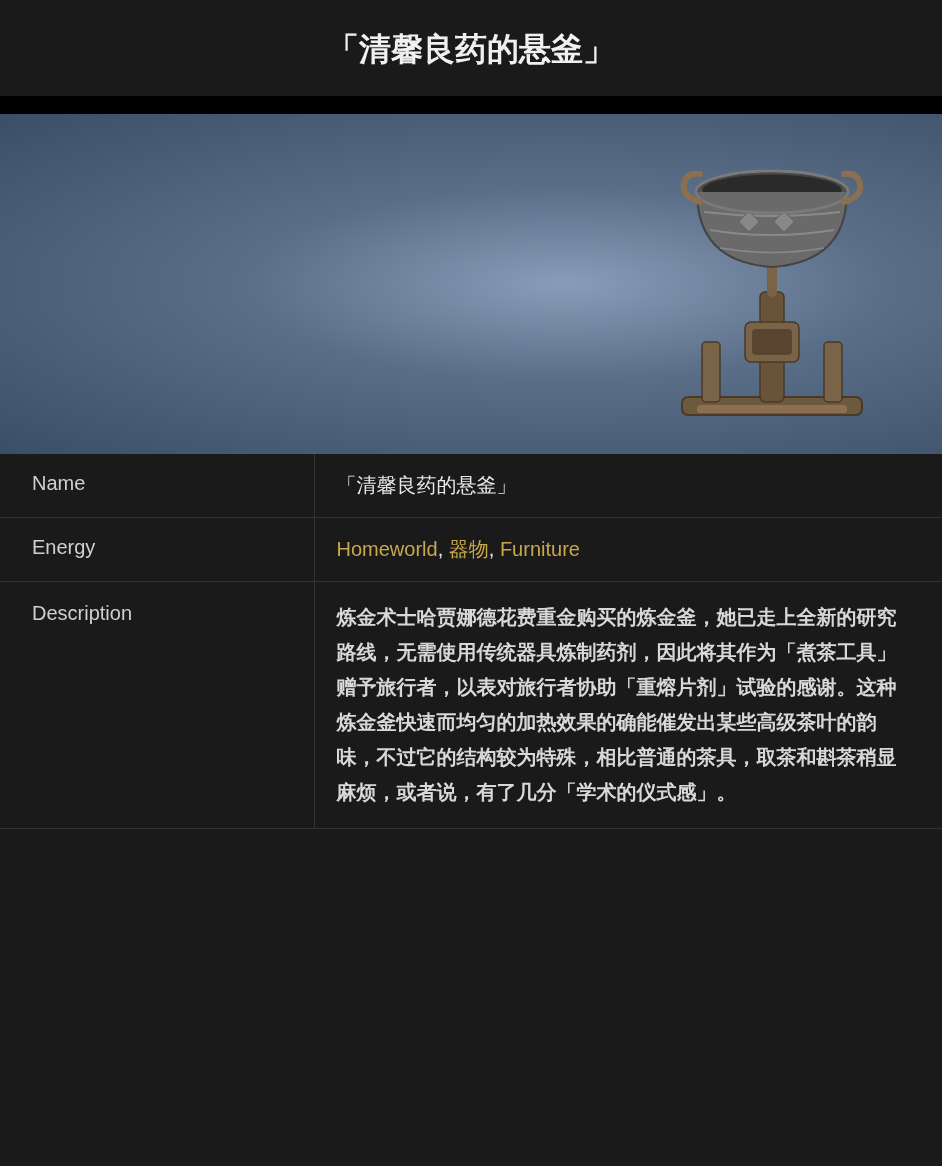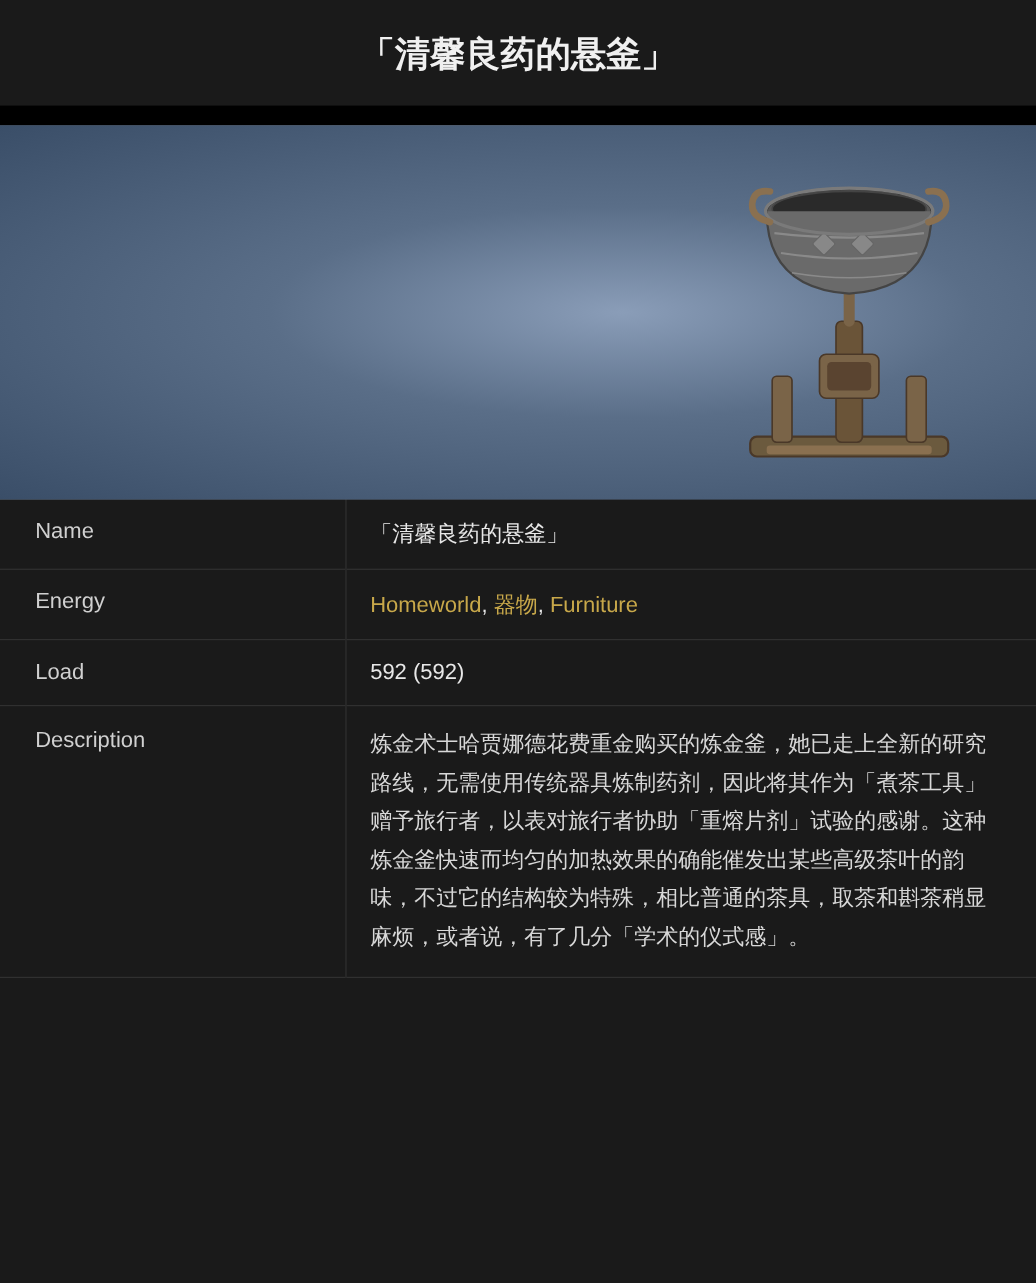--- a/index.html
+++ b/index.html
@@ -119,20 +119,21 @@
     }
 
     .description-row td:first-child {
       padding-top: 20px;
     }
 
     .description-text {
       font-size: 20px;
       line-height: 1.75;
       color: #d8d8d8;
+      font-weight: bold;
     }
   </style>
 </head>
 <body>
 
 <div class="page-title">「清馨良药的悬釜」</div>
 
 <div class="black-bar"></div>
 
 <div class="item-image-container">
@@ -187,24 +188,20 @@
       <tr>
     <td>Name</td>
     <td>「清馨良药的悬釜」</td>
   </tr>
   <tr>
     <td>Energy</td>
     <td>
       <span class="family-link">Homeworld</span><span>, </span><span class="family-link">器物</span><span>, </span><span class="family-link">Furniture</span>
     </td>
   </tr>
-  <tr>
-    <td>Load</td>
-    <td>592 (592)</td>
-  </tr>
   <tr class="description-row">
     <td>Description</td>
     <td>
       <p class="description-text">炼金术士哈贾娜德花费重金购买的炼金釜，她已走上全新的研究路线，无需使用传统器具炼制药剂，因此将其作为「煮茶工具」赠予旅行者，以表对旅行者协助「重熔片剂」试验的感谢。这种炼金釜快速而均匀的加热效果的确能催发出某些高级茶叶的韵味，不过它的结构较为特殊，相比普通的茶具，取茶和斟茶稍显麻烦，或者说，有了几分「学术的仪式感」。</p>
     </td>
   </tr>
 </tbody>
   </table>
 
 </body></html>

